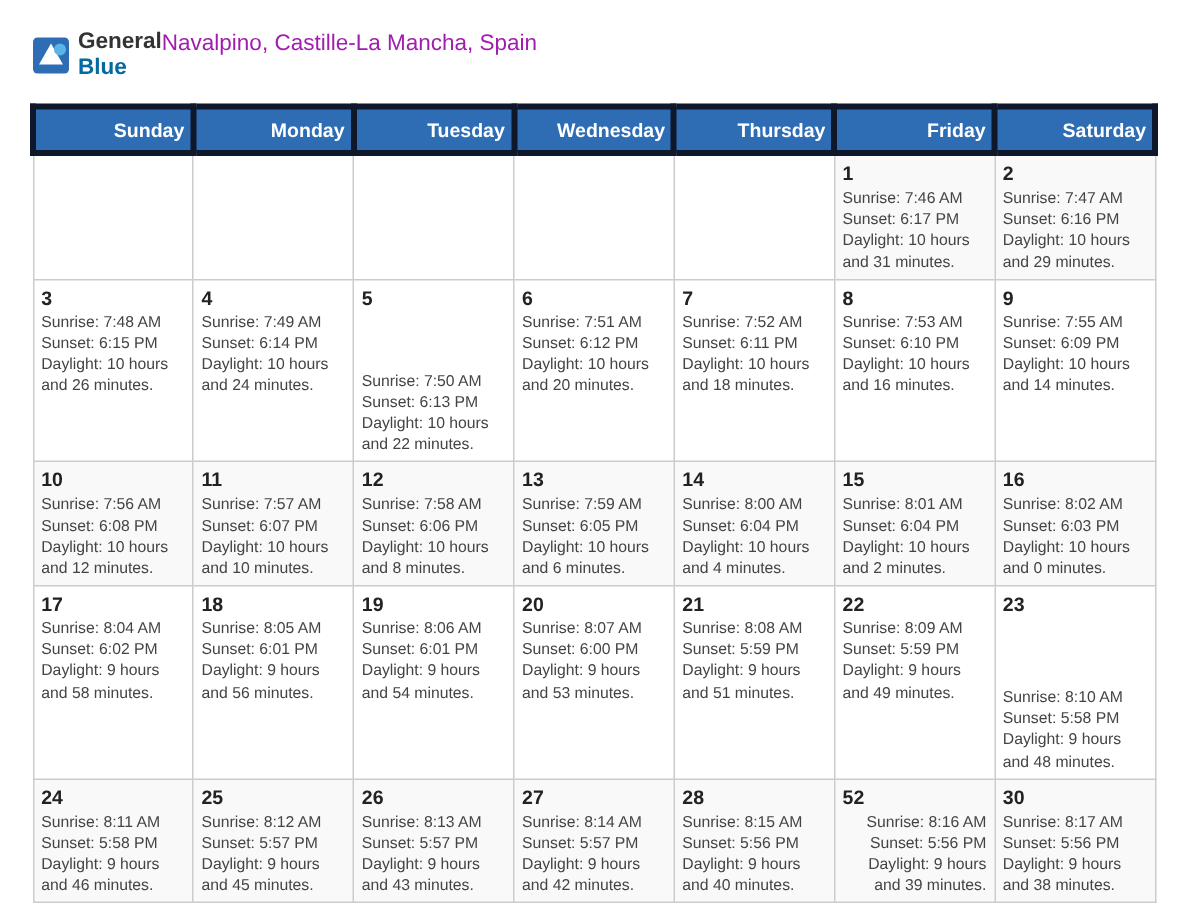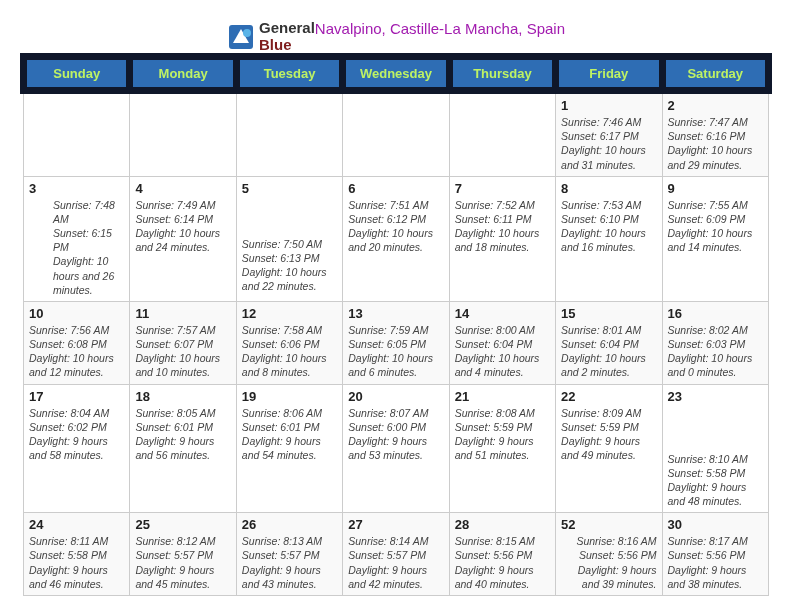--- a/index.html
+++ b/index.html
@@ -5,43 +5,43 @@
     * { box-sizing: border-box; margin: 0; padding: 0; }
     body {
       font-family: Arial, sans-serif;
       background: #fff;
       padding: 20px;
       width: 792px;
       min-height: 612px;
     }
     .header-area {
       display: flex;
-      justify-content: center;
+      justify-content: flex-start;
       align-items: flex-start;
-      margin-bottom: 0;
+      margin-bottom: 16px;
     }
     .logo {
       display: flex;
       align-items: center;
       gap: 4px;
     }
     .logo-text {
       display: flex;
       flex-direction: column;
       line-height: 1.1;
     }
     .logo-general {
       font-size: 15px;
       font-weight: bold;
       color: #333;
     }
     .logo-blue {
       font-size: 15px;
       font-weight: bold;
-      color: #7f1d1d;
+      color: #0369a1;
     }
     .logo-icon {
       width: 28px;
       height: 28px;
     }
     .title-area {
       text-align: right;
     }
     .month-title {
       font-size: 36px;
@@ -52,26 +52,26 @@
       font-size: 15px;
       color: #a21caf;
     }
     table {
       width: 100%;
       border-collapse: collapse;
       table-layout: fixed;
     }
     thead th {
       background-color: #2e6db4;
-      color: #bef264;
+      color: #ffffff;
       font-size: 13px;
       font-weight: bold;
       padding: 6px 4px;
-      text-align: center;
-      border: 7px solid #0f172a;
+      text-align: right;
+      border: 4px solid #0f172a;
     }
     tbody td {
       border: 1px solid #ccc;
       vertical-align: top;
       padding: 4px 5px;
       font-size: 11px;
       color: #333;
       height: 80px;
       background: #fff;
     }
@@ -82,21 +82,20 @@
       font-size: 13px;
       font-weight: bold;
       color: #222;
       display: block;
       margin-bottom: 2px;
     }
     .day-info {
       font-size: 10.5px;
       color: #444;
       line-height: 1.35;
-      font-style: italic;
     }
     .empty-cell {
       background: #fff !important;
     }
   </style>
 </head>
 <body>
 
 <div class="header-area">
   <div class="logo">
@@ -143,21 +142,21 @@
         <td>
           <span class="day-number">2</span>
           <div class="day-info" style="white-space: pre-line;">Sunrise: 7:47 AM
 Sunset: 6:16 PM
 Daylight: 10 hours and 29 minutes.</div>
         </td>
       </tr>
       <tr>
         <td>
           <span class="day-number">3</span>
-          <div class="day-info" style="white-space: pre-line; margin-left: 24px;">Sunrise: 7:48 AM
+          <div class="day-info" style="white-space: pre-line;">Sunrise: 7:48 AM
 Sunset: 6:15 PM
 Daylight: 10 hours and 26 minutes.</div>
         </td>
         <td>
           <span class="day-number">4</span>
           <div class="day-info" style="white-space: pre-line;">Sunrise: 7:49 AM
 Sunset: 6:14 PM
 Daylight: 10 hours and 24 minutes.</div>
         </td>
         <td>

